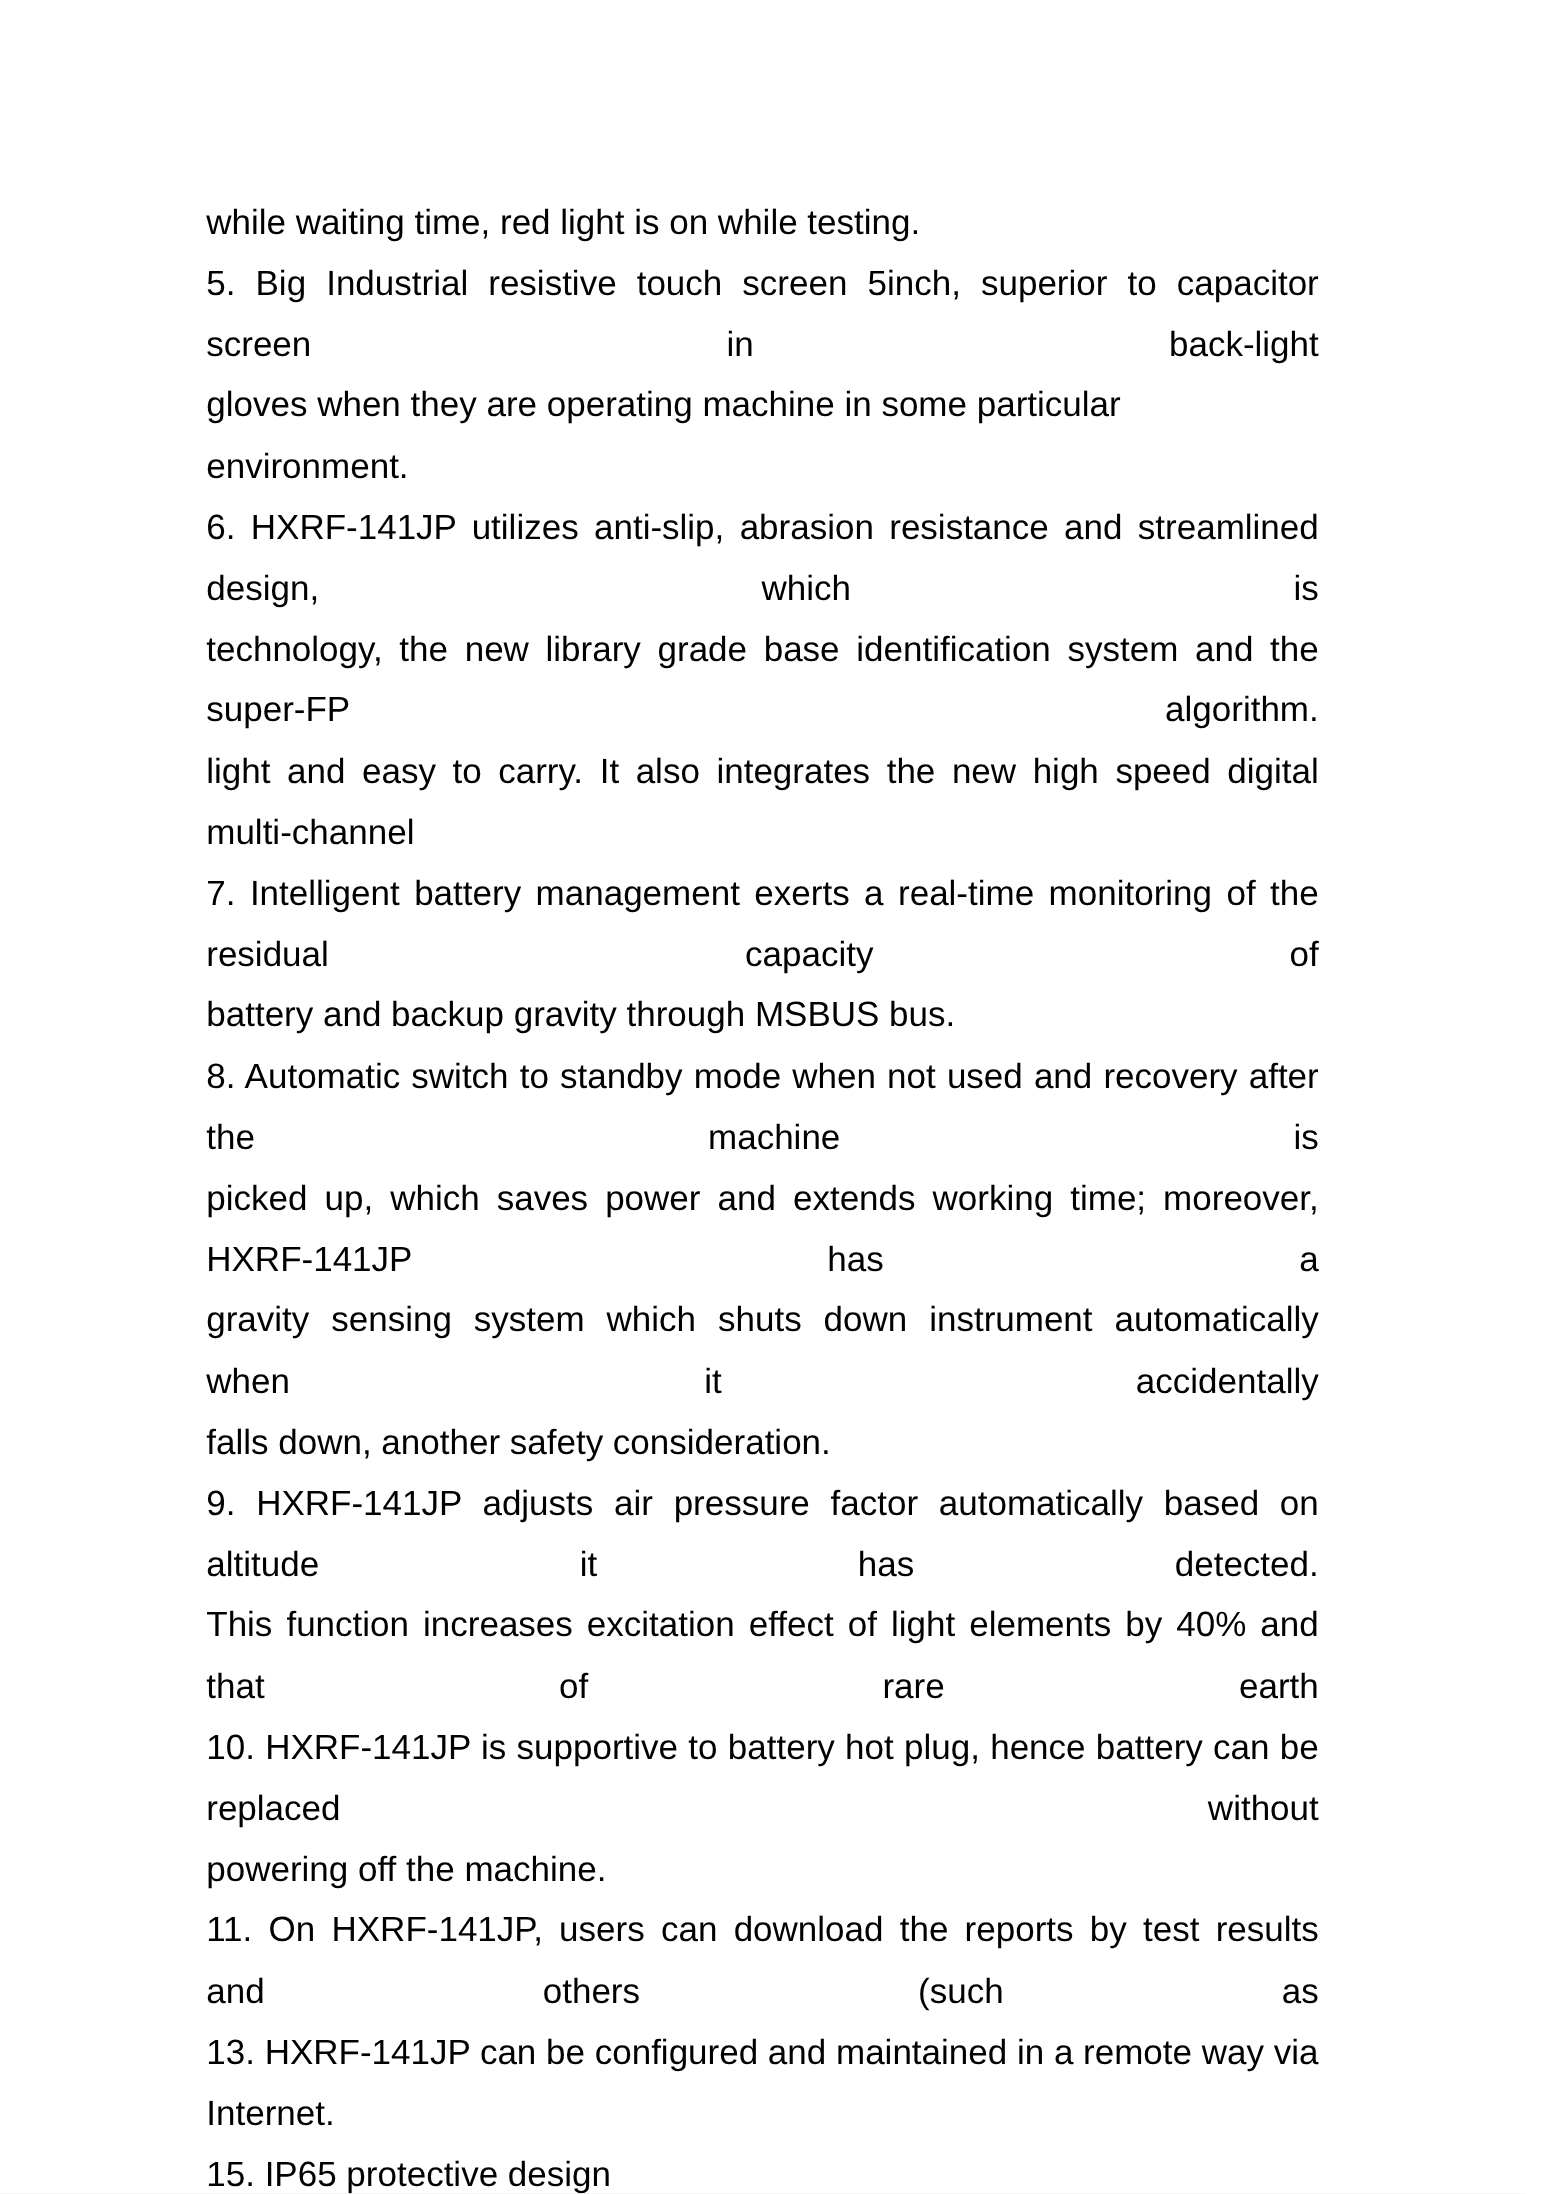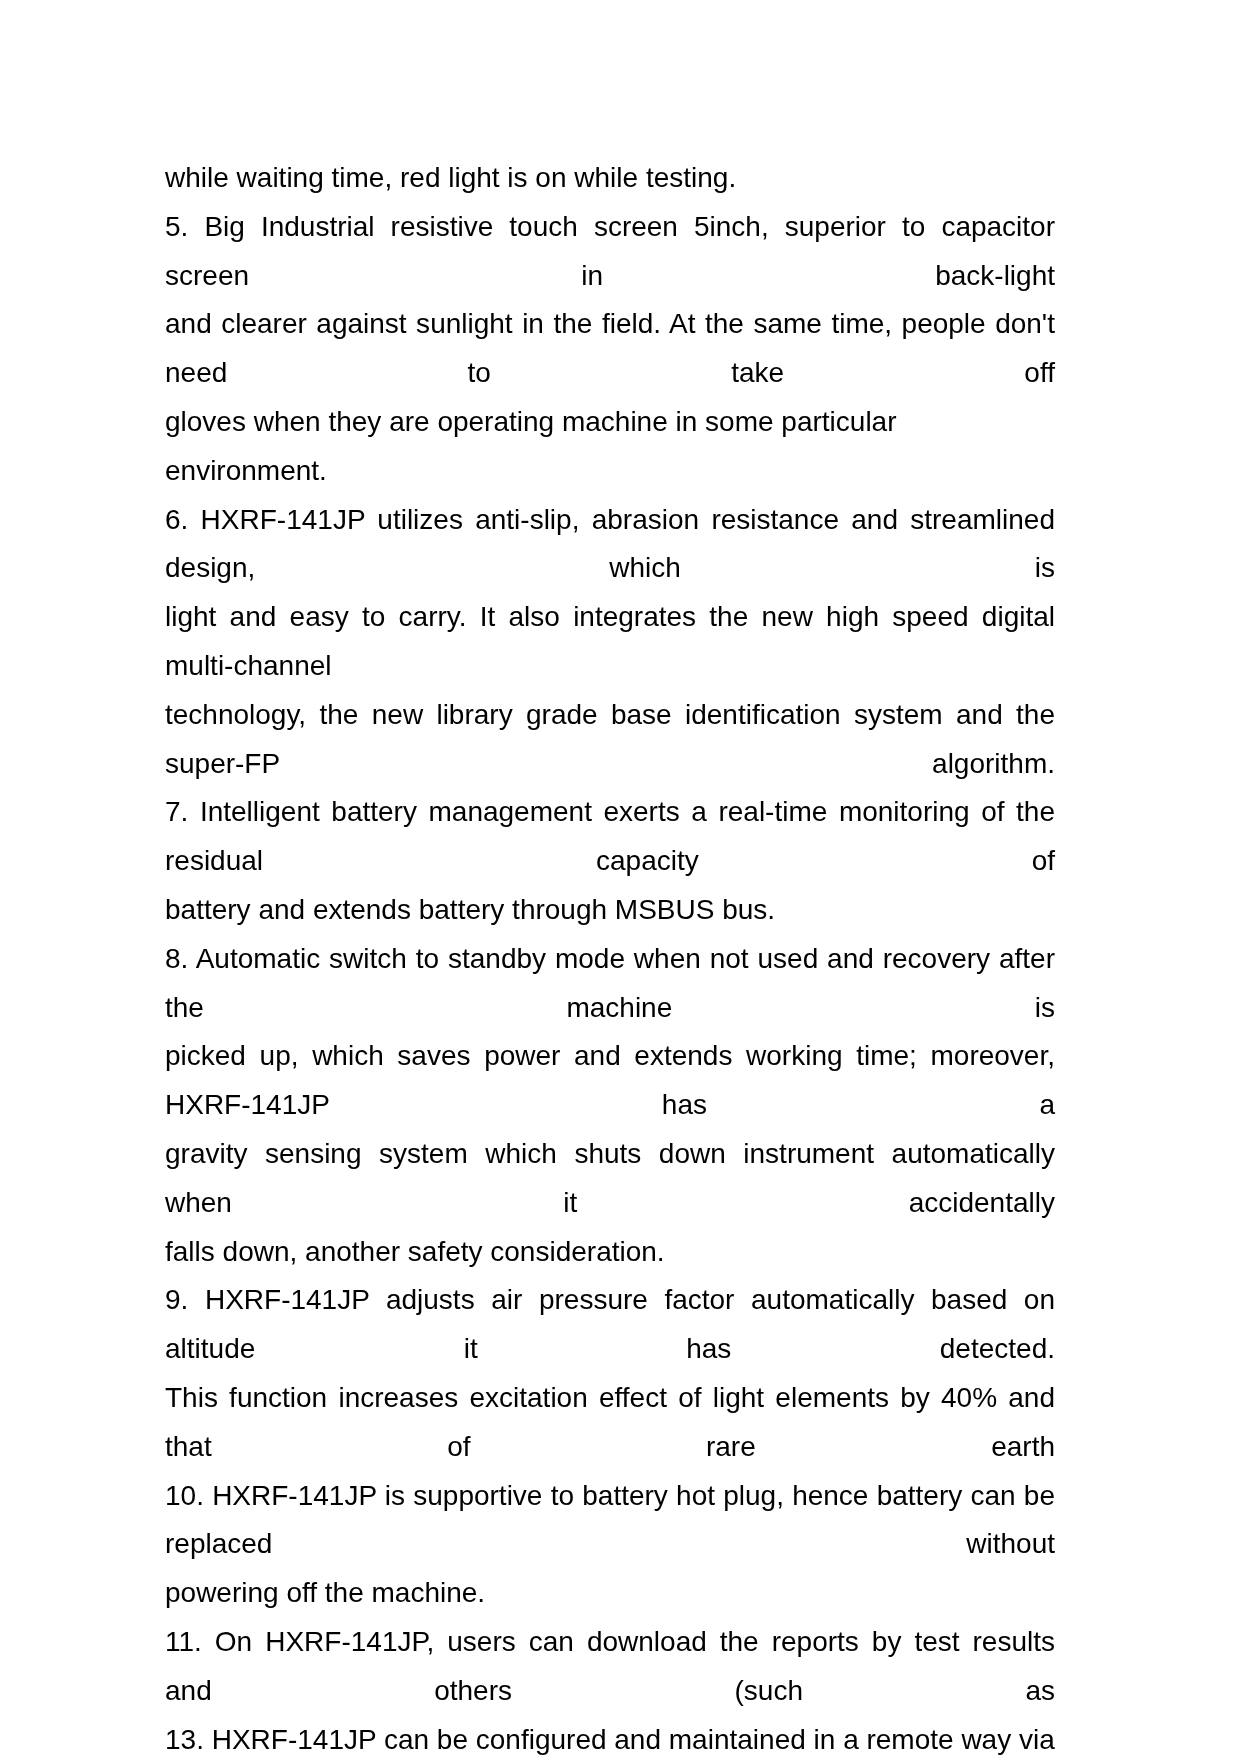--- a/index.html
+++ b/index.html
@@ -43,31 +43,30 @@
 </head>
 <body>
 
 <div class="page">
   <div class="text-block" id="doc">
       <div class="para">
         <div class="line last">while waiting time, red light is on while testing.</div>
       </div>
       <div class="para">
         <div class="line">5. Big Industrial resistive touch screen 5inch, superior to capacitor screen in back-light</div>
-        <div class="line">and clearer against sunlight in the field. At the same time, people don't need to take off</div>
         <div class="line last">gloves when they are operating machine in some particular environment.</div>
       </div>
       <div class="para">
         <div class="line">6. HXRF-141JP utilizes anti-slip, abrasion resistance and streamlined design, which is</div>
+        <div class="line">technology, the new library grade base identification system and the super-FP algorithm.</div>
         <div class="line">light and easy to carry. It also integrates the new high speed digital multi-channel</div>
-        <div class="line">technology, the new library grade base identification system and the super-FP algorithm.</div>
       </div>
       <div class="para">
         <div class="line">7. Intelligent battery management exerts a real-time monitoring of the residual capacity of</div>
-        <div class="line last">battery and extends battery through MSBUS bus.</div>
+        <div class="line last">battery and backup gravity through MSBUS bus.</div>
       </div>
       <div class="para">
         <div class="line">8. Automatic switch to standby mode when not used and recovery after the machine is</div>
         <div class="line">picked up, which saves power and extends working time; moreover, HXRF-141JP has a</div>
         <div class="line">gravity sensing system which shuts down instrument automatically when it accidentally</div>
         <div class="line last">falls down, another safety consideration.</div>
       </div>
       <div class="para">
         <div class="line">9. HXRF-141JP adjusts air pressure factor automatically based on altitude it has detected.</div>
         <div class="line">This function increases excitation effect of light elements by 40% and that of rare earth</div>

